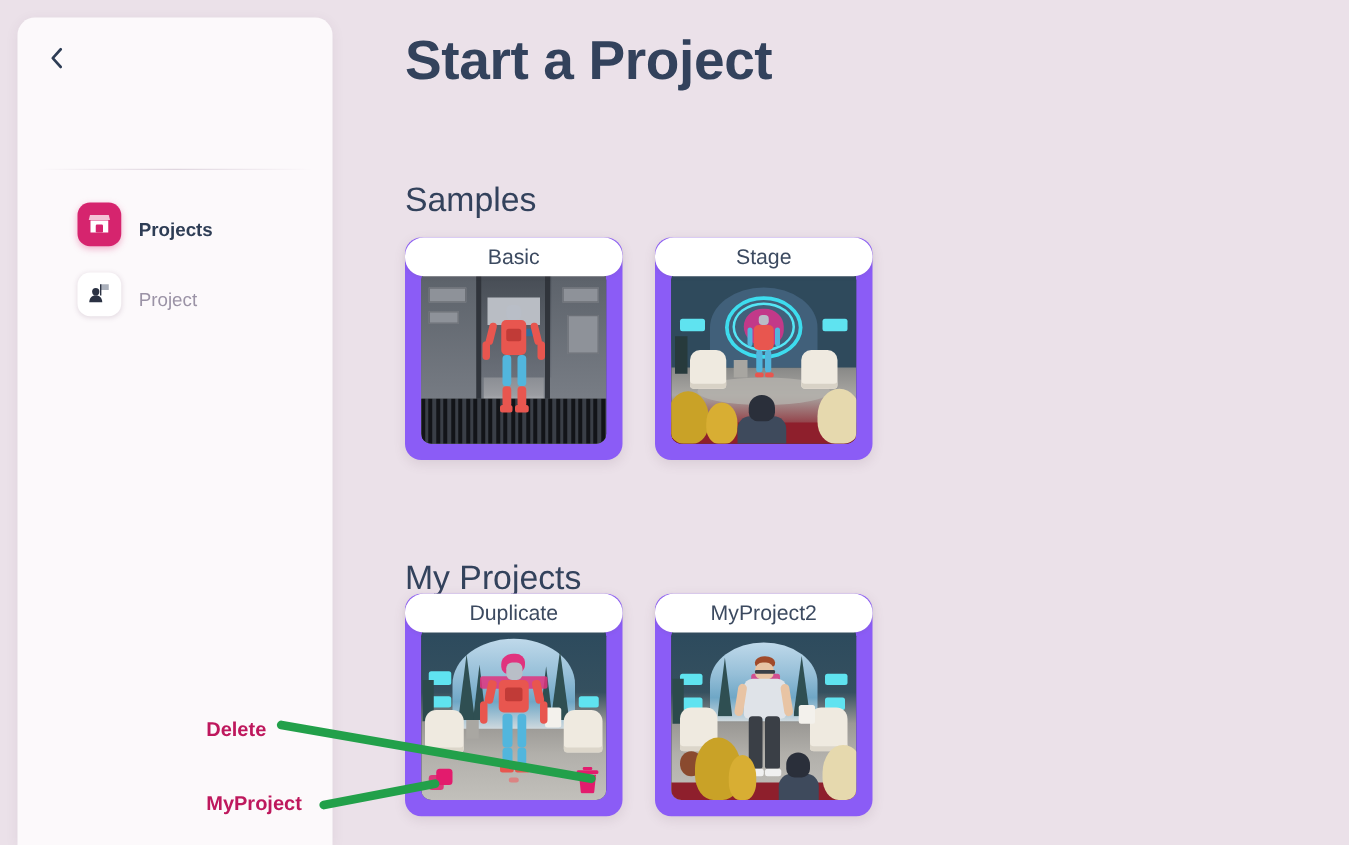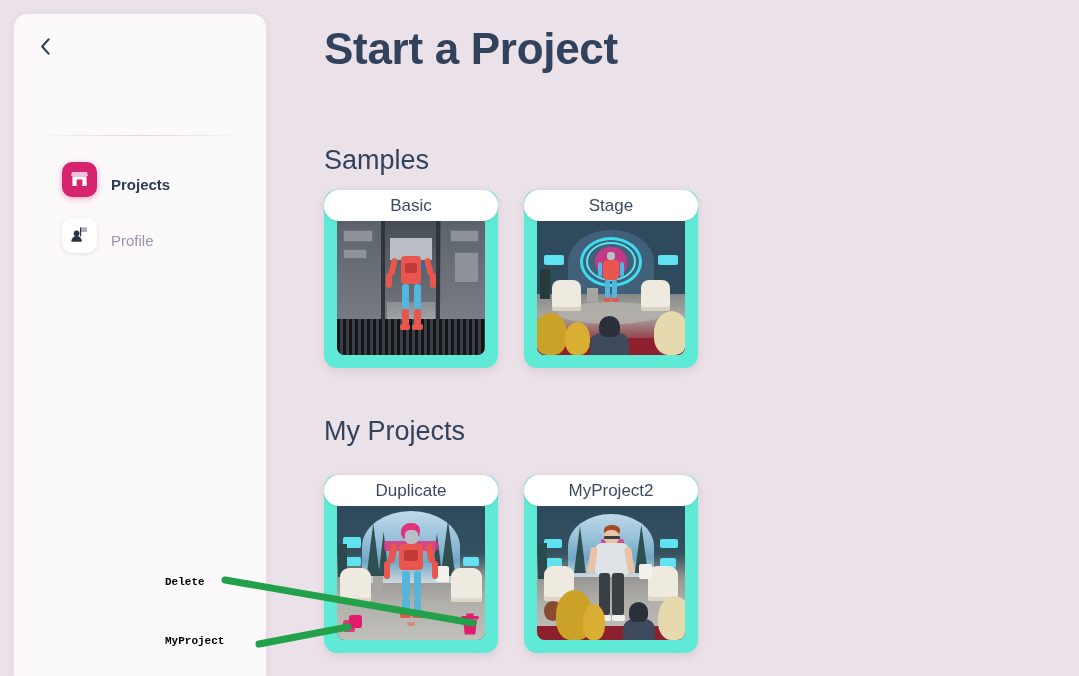--- a/index.html
+++ b/index.html
@@ -68,30 +68,30 @@
   .page-title {
     position: absolute; left: 58px; top: 24px;
     font-size: 44px; font-weight: 700; color: #33425c;
     letter-spacing: -.3px;
   }
   .section-title {
     position: absolute; left: 58px;
     font-size: 27px; font-weight: 400; color: #33425c;
   }
   #samples-title  { top: 145px; }
-  #projects-title { top: 416px; }
+  #projects-title { top: 447px; }
 
   .card-row { position: absolute; left: 58px; display: flex; gap: 26px; }
   #samples-row  { top: 190px; }
   #projects-row { top: 475px; }
 
   .card {
     position: relative;
     width: 174px; height: 178px;
-    background: #5eead4;
+    background: #8b5cf6;
     border-radius: 13px;
     box-shadow: 0 3px 9px rgba(100,70,95,.13);
     padding: 26px 13px 13px 13px;
     cursor: pointer;
   }
   .card-label {
     position: absolute; left: 0; top: 0;
     width: 174px; height: 31px;
     background: #ffffff;
     border-radius: 15px;
@@ -169,22 +169,22 @@
     position: absolute; left: 13px; right: 13px; bottom: 18px;
     display: flex; justify-content: space-between; align-items: flex-end;
     padding: 0 5px; z-index: 4; pointer-events: none;
   }
   .act-btn { pointer-events: auto; cursor: pointer; display: block; line-height: 0; }
 
   
   .anno-layer { position: absolute; inset: 0; pointer-events: none; z-index: 20; }
   .anno-label {
     position: absolute;
-    font-family: Liberation Mono, monospace;
-    font-size: 11px; font-weight: 700; color: #000000;
+    font-family: Liberation Sans, sans-serif;
+    font-size: 16px; font-weight: 700; color: #be185d;
     white-space: nowrap;
   }
   #anno-delete-label    { left: 165px; top: 576px; }
   #anno-duplicate-label { left: 165px; top: 635px; }
 </style>
 </head>
 <body>
 
 <div id="app">
 
@@ -216,21 +216,21 @@
 
       <div class="nav-item">
         <span class="nav-ico idle">
           <svg width="19" height="18" viewBox="0 0 19 18">
             <rect x="10.6" y="1.4" width="6.4" height="4.6" fill="#aab0bb"></rect>
             <rect x="10" y="1.4" width="1.1" height="9" fill="#2b3243"></rect>
             <circle cx="6.6" cy="7.3" r="2.9" fill="#2b3243"></circle>
             <path d="M1.4 15.8 C1.4 11.9 4 10.1 6.6 10.1 C9.2 10.1 11.8 11.9 11.8 15.8 Z" fill="#2b3243"></path>
           </svg>
         </span>
-        <span class="nav-label muted">Profile</span>
+        <span class="nav-label muted">Project</span>
       </div>
 
     </nav>
   </aside>
 
   <main class="main">
 
     <h1 class="page-title">Start a Project</h1>
 
     <h2 class="section-title" id="samples-title">Samples</h2>

